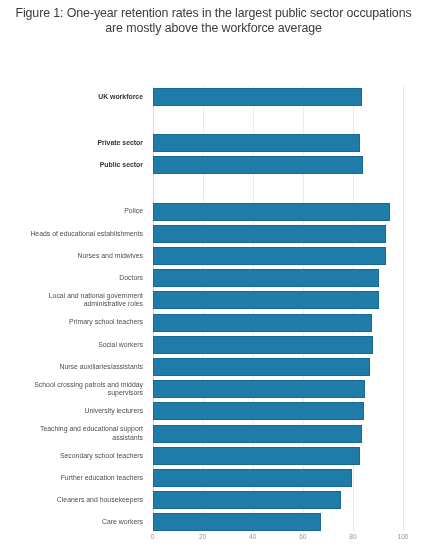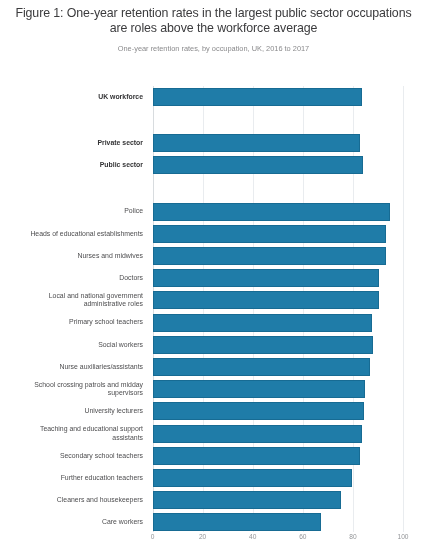--- a/index.html
+++ b/index.html
@@ -138,22 +138,21 @@
     font-size: 6.6px;
     color: #929497;
   }
 </style>
 </head>
 <body>
 
 <div id="figure">
 
   <div class="header">
-    <div class="title">Figure 1: One-year retention rates in the largest public sector occupations are roles above the workforce average</div>
-    <div class="subtitle">One-year retention rates, by occupation, UK, 2016 to 2017</div>
+    <div class="title">Figure 1: One-year retention rates in the largest public sector occupations are mostly above the workforce average</div>
   </div>
 
   <div class="chart">
 
     <div class="plot">
       <div class="gridlines" id="gridlines">
           <div class="gridline zero" style="left: 0px;"></div>
           <div class="gridline" style="left: 50.1px;"></div>
           <div class="gridline" style="left: 100.2px;"></div>
           <div class="gridline" style="left: 150.3px;"></div>

